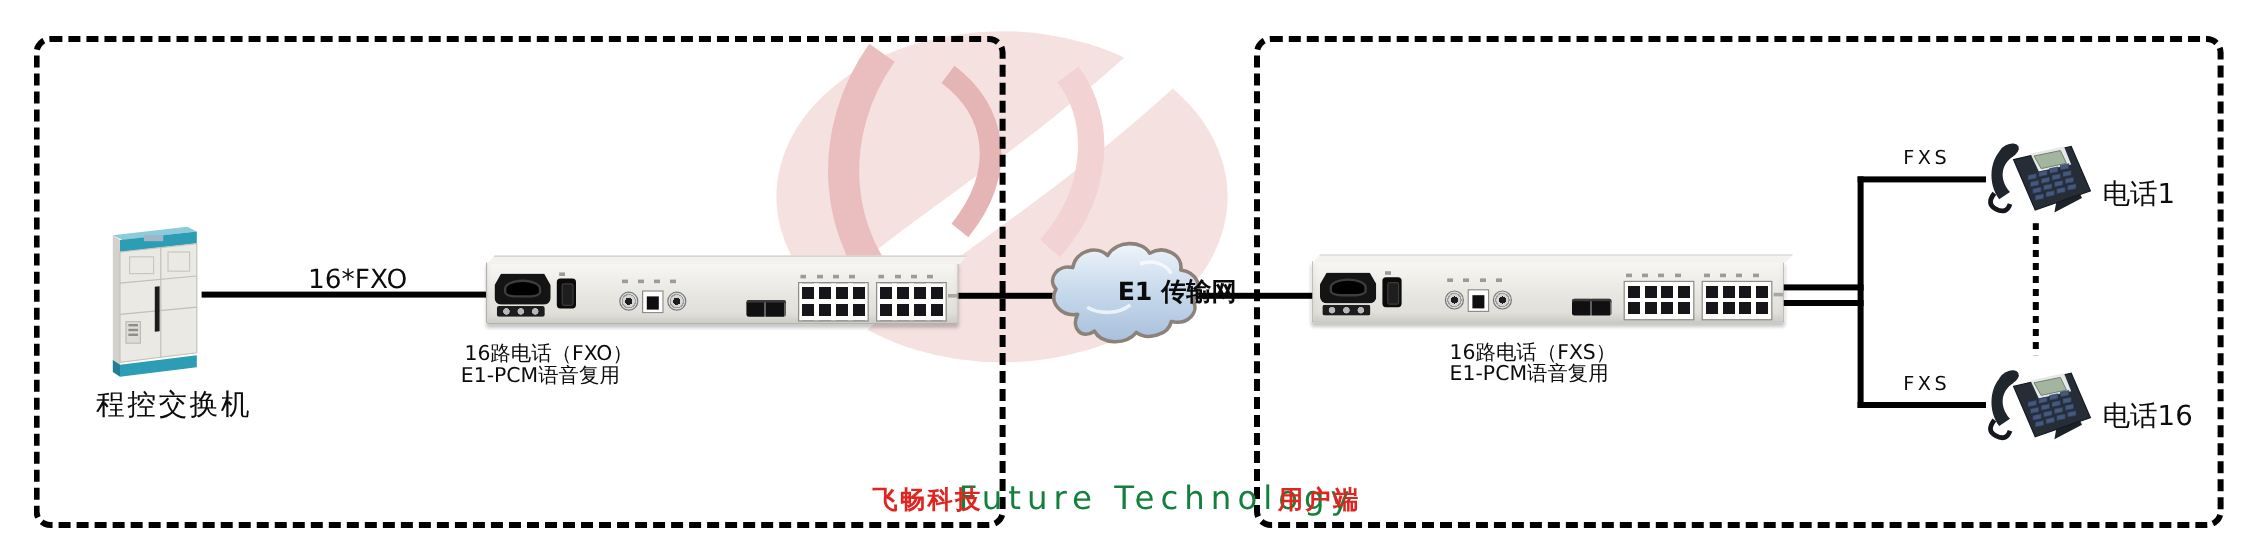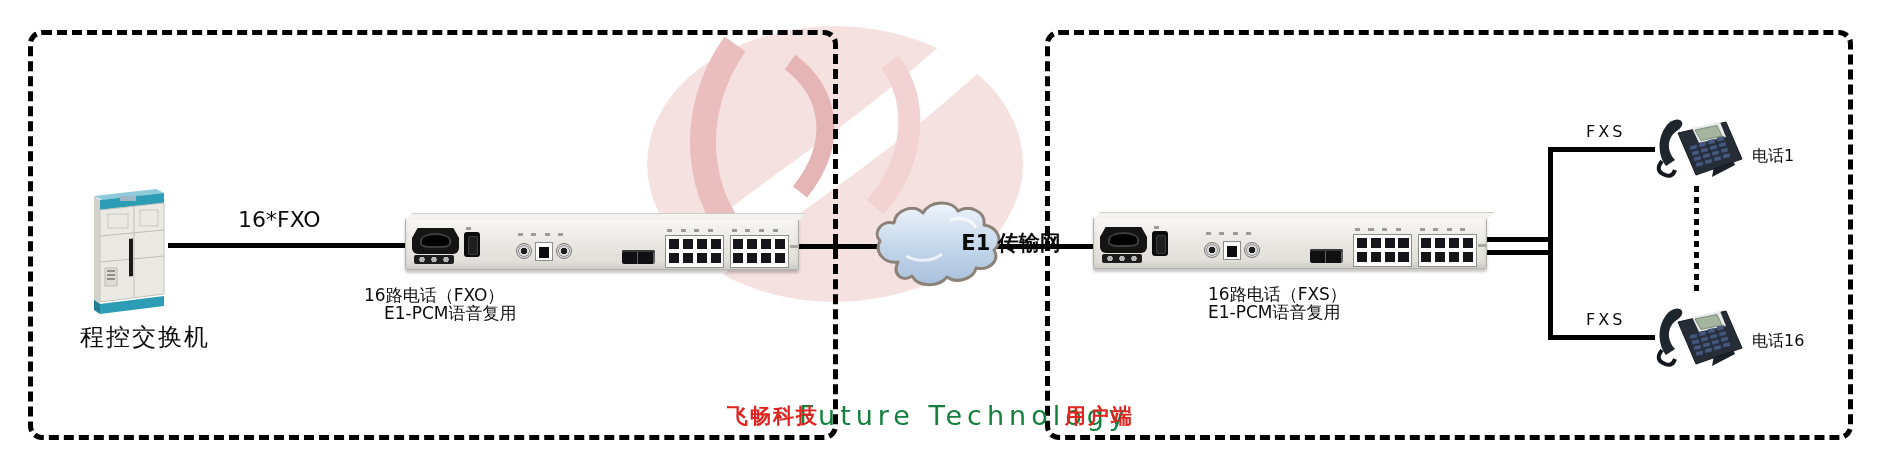--- a/index.html
+++ b/index.html
@@ -59,21 +59,21 @@
   .ticks{position:absolute;height:3px;background:repeating-linear-gradient(90deg,#9d9b97 0 5px,transparent 5px 13.5px);}
   .sidetag{position:absolute;left:384px;top:26px;width:8px;height:3px;background:#a9a7a3;}
 
   
   .lbl{position:absolute;z-index:4;white-space:nowrap;}
   .lbl-link{font-size:22px;color:#0c0c0c;}
   .lbl-pbx{font-size:24px;letter-spacing:2px;color:#0c0c0c;}
   .lbl-dev{font-size:17px;line-height:17px;color:#0c0c0c;font-weight:500;}
   .lbl-cloud{font-size:21px;font-weight:600;color:#0a0a0a;text-align:center;}
   .lbl-fxs{font-size:16px;letter-spacing:3px;color:#0c0c0c;}
-  .lbl-phone{font-size:16px;color:#0c0c0c;}
+  .lbl-phone{font-size:23px;color:#0c0c0c;}
   .lbl-zone{font-size:21px;font-weight:700;color:#e02420;letter-spacing:2px;}
 
   .cloud{left:866px;top:196px;width:148px;height:100px;z-index:3;}
 </style>
 </head>
 <body>
 
 <div class="stage">
 
   <svg class="abs wm-logo" viewBox="0 0 395 285">
@@ -111,56 +111,56 @@
     <polygon points="39,55 43,54.5 43,92 39,92.5" fill="#1b1b1b"></polygon>
     <rect x="15" y="84" width="12" height="18" fill="#dddcd7" stroke="#bdbcb7"></rect>
     <rect x="17" y="86" width="8" height="2" fill="#8f8e89"></rect>
     <rect x="17" y="90" width="8" height="2" fill="#8f8e89"></rect>
     <rect x="17" y="94" width="8" height="2" fill="#8f8e89"></rect>
     <polygon points="4,116 10,120 10,130 4,126" fill="#227e94"></polygon>
     <polygon points="10,120 74,112 74,122 10,130" fill="#2d9db5"></polygon>
   </svg>
   <div class="lbl lbl-pbx" style="left:80px;top:321px;width:120px;text-align:center;">程控交换机</div>
 
-  <div class="lbl lbl-link" style="left:238px;top:207px;width:120px;">16*FXO</div>
+  <div class="lbl lbl-link" style="left:238px;top:221px;width:120px;text-align:center;">16*FXO</div>
 
   <div class="device" style="left:405px;top:218px;">
     <div class="ac"></div>
     <div class="term"></div>
     <div class="sw"></div>
     <div class="ticks" style="left:60px;top:8px;width:11px;"></div>
     <div class="e1c">
       <div class="knob"></div>
       <div class="e1rj"></div>
       <div class="knob"></div>
     </div>
     <div class="ticks" style="left:112px;top:14px;width:52px;"></div>
     <div class="pair"></div>
     <div class="pg pg1"></div>
     <div class="pg pg2"></div>
     <div class="ticks" style="left:261px;top:10px;width:53px;"></div>
     <div class="ticks" style="left:326px;top:10px;width:53px;"></div>
     <div class="sidetag"></div>
   </div>
-  <div class="lbl lbl-dev" style="left:364px;top:287px;">16路电话（FXO）</div>
+  <div class="lbl lbl-dev" style="left:387px;top:287px;">16路电话（FXO）</div>
   <div class="lbl lbl-dev" style="left:384px;top:305px;">E1-PCM语音复用</div>
 
   <svg class="abs cloud" viewBox="0 0 148 100">
     <defs>
       <linearGradient id="cg" x1="0" y1="0" x2="0" y2="1">
         <stop offset="0" stop-color="#eef4fb"></stop>
           <stop offset="0.55" stop-color="#c3d6ea"></stop>
           <stop offset="1" stop-color="#a9c0dc"></stop>
       </linearGradient>
     </defs>
     <path d="M 32 66 C 18 68, 8 56, 14 45 C 6 36, 16 24, 28 27 C 30 13, 48 8, 57 17 C 64 4, 86 4, 92 15 C 104 8, 120 16, 118 29 C 132 31, 138 45, 128 54 C 134 64, 124 75, 110 72 C 108 83, 90 88, 81 81 C 72 92, 52 91, 46 80 C 36 87, 26 78, 32 66 Z" fill="url(#cg)" stroke="#8d8279" stroke-width="3" stroke-linejoin="round"></path>
     <path d="M 40 60 C 50 66, 66 66, 76 58" fill="none" stroke="#ffffff" stroke-width="3" opacity="0.7"></path>
     <path d="M 84 24 C 94 20, 106 24, 110 32" fill="none" stroke="#ffffff" stroke-width="3" opacity="0.7"></path>
   </svg>
-  <div class="lbl lbl-cloud" style="left:926px;top:229px;width:124px;padding-left:23px;">E1 传输网</div>
+  <div class="lbl lbl-cloud" style="left:896px;top:229px;width:124px;padding-left:23px;">E1 传输网</div>
 
   <div class="device" style="left:1093px;top:217px;">
     <div class="ac"></div>
     <div class="term"></div>
     <div class="sw"></div>
     <div class="ticks" style="left:60px;top:8px;width:11px;"></div>
     <div class="e1c">
       <div class="knob"></div>
       <div class="e1rj"></div>
       <div class="knob"></div>

